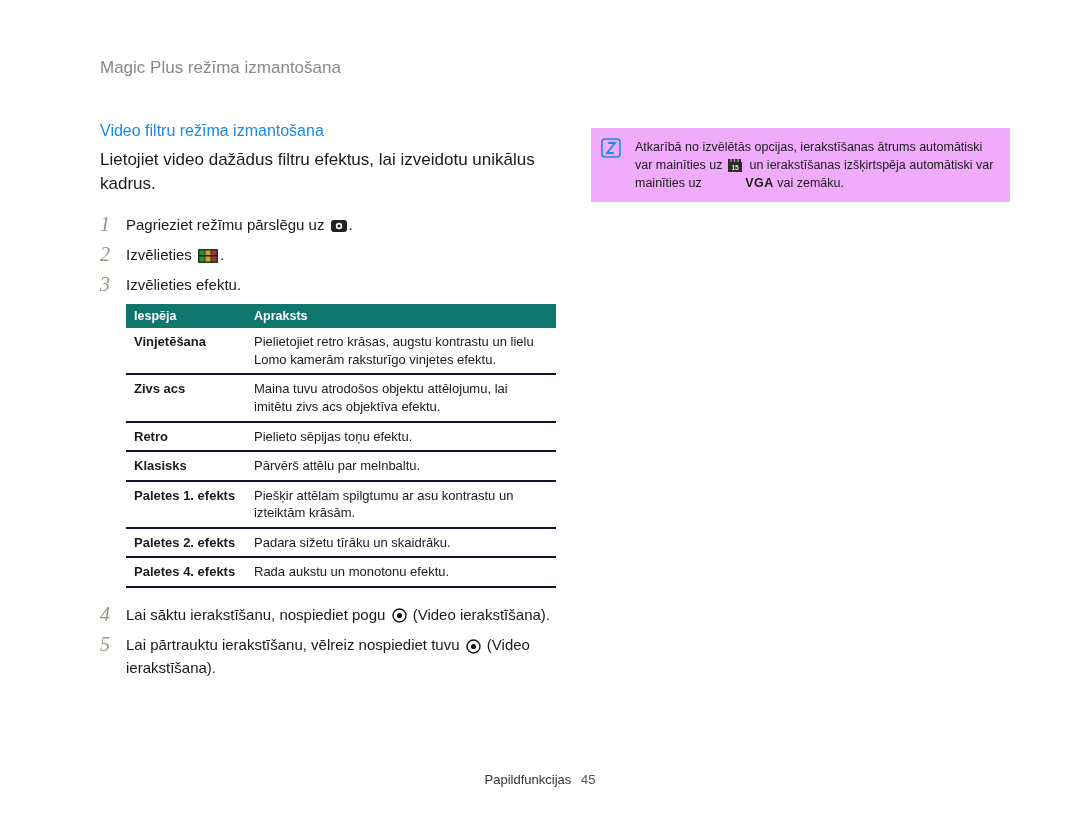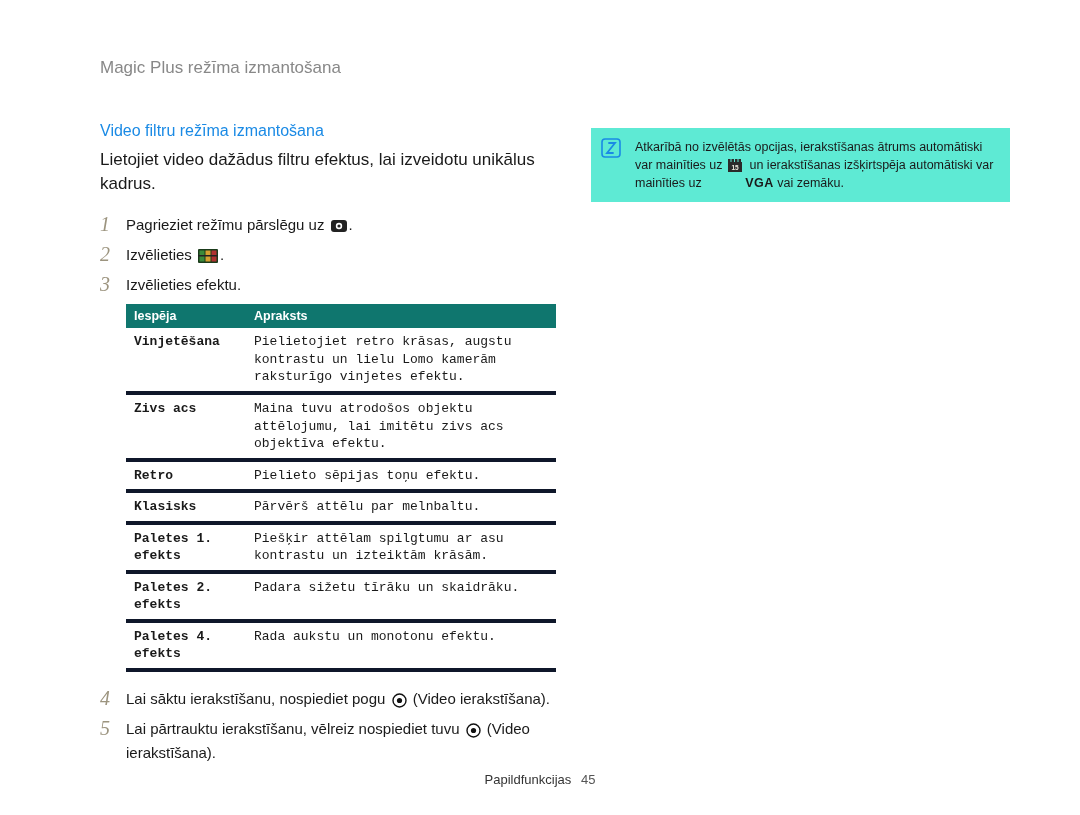--- a/index.html
+++ b/index.html
@@ -79,31 +79,30 @@
     .effects-table th {
       background: #0f766e;
       color: #fff;
       text-align: left;
       font-weight: bold;
       padding: 5px 8px;
       font-size: 12.5px;
     }
     .effects-table td {
       padding: 5px 8px;
-      border-bottom: 4px solid #0f172a;
+      border-bottom: 2px solid #0f172a;
       vertical-align: top;
       line-height: 1.35;
-      font-family: Liberation Mono, monospace;
     }
     .effects-table td:first-child {
       font-weight: bold;
       width: 120px;
     }
     .note-box {
-      background: #5eead4;
+      background: #f0abfc;
       padding: 10px 12px 10px 44px;
       font-size: 12.5px;
       line-height: 1.45;
       position: relative;
       margin-top: 6px;
     }
     .note-icon {
       position: absolute;
       left: 10px;
       top: 10px;

